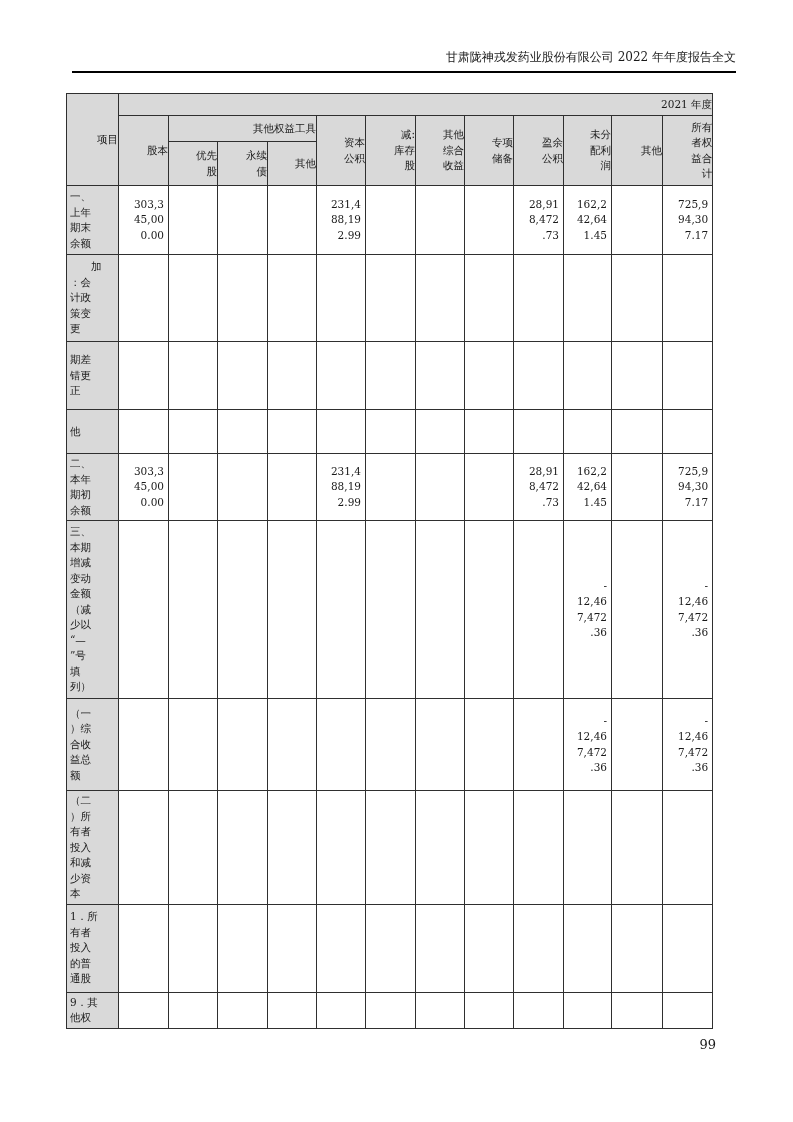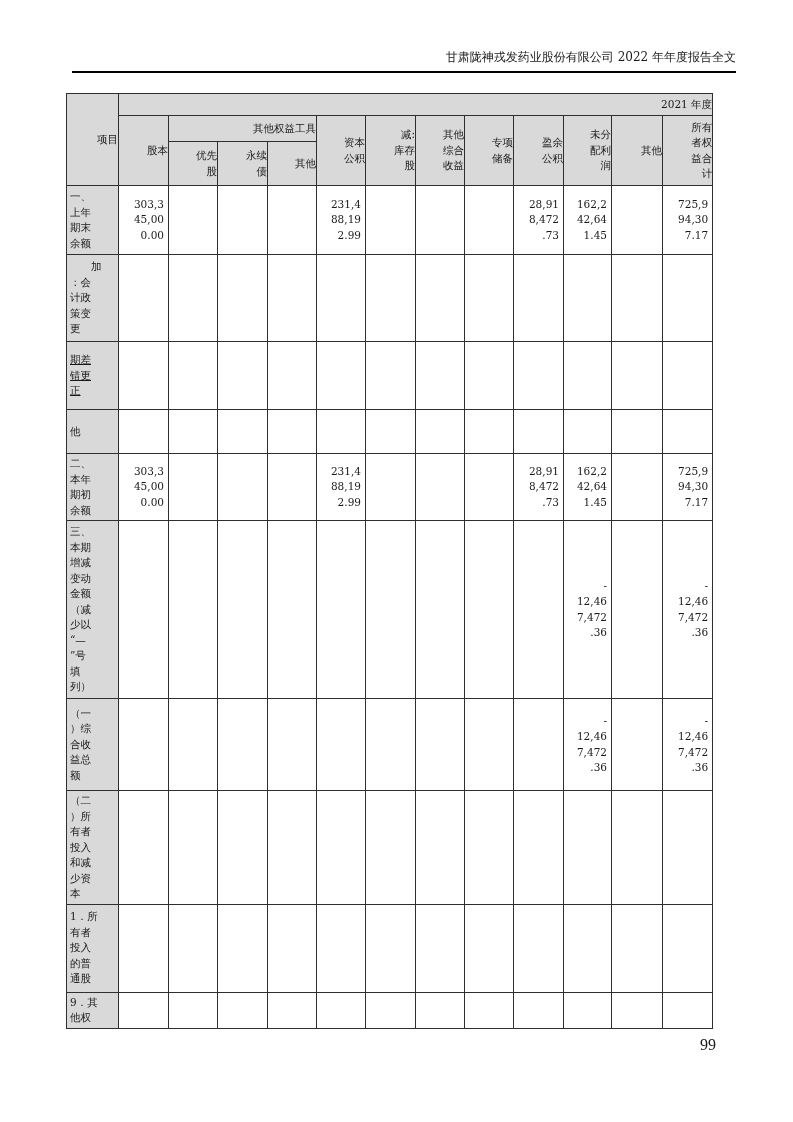--- a/index.html
+++ b/index.html
@@ -53,34 +53,33 @@
     background:#ffffff;
     text-align:right;
     padding:2px 4px 2px 1px;
     white-space:pre-line;
   }
   thead tr:nth-child(1){ height:22px; }
   thead tr:nth-child(2){ height:26px; }
   thead tr:nth-child(3){ height:44px; }
   tbody tr:nth-child(1){ height:69px; }
   tbody tr:nth-child(2){ height:87px; }
-  tbody tr:nth-child(3){ height:68px;text-decoration:underline; }
+  tbody tr:nth-child(3){ height:68px; }
   tbody tr:nth-child(4){ height:44px; }
   tbody tr:nth-child(5){ height:67px; }
   tbody tr:nth-child(6){ height:178px; }
   tbody tr:nth-child(7){ height:92px; }
   tbody tr:nth-child(8){ height:113px; }
   tbody tr:nth-child(9){ height:88px;padding-left:45px; }
   tbody tr:nth-child(10){ height:34px; }
   .page-number {
     position:absolute;
     top:1038px; right:77px;
-    font-size:16px;
+    font-size:13px;
     line-height:14px;
-    font-family:Liberation Serif, serif;
   }
 </style>
 </head>
 <body>
 
 <div class="page">
 
   <div class="doc-header">甘肃陇神戎发药业股份有限公司 2022 年年度报告全文</div>
 
   <table class="equity-table">

